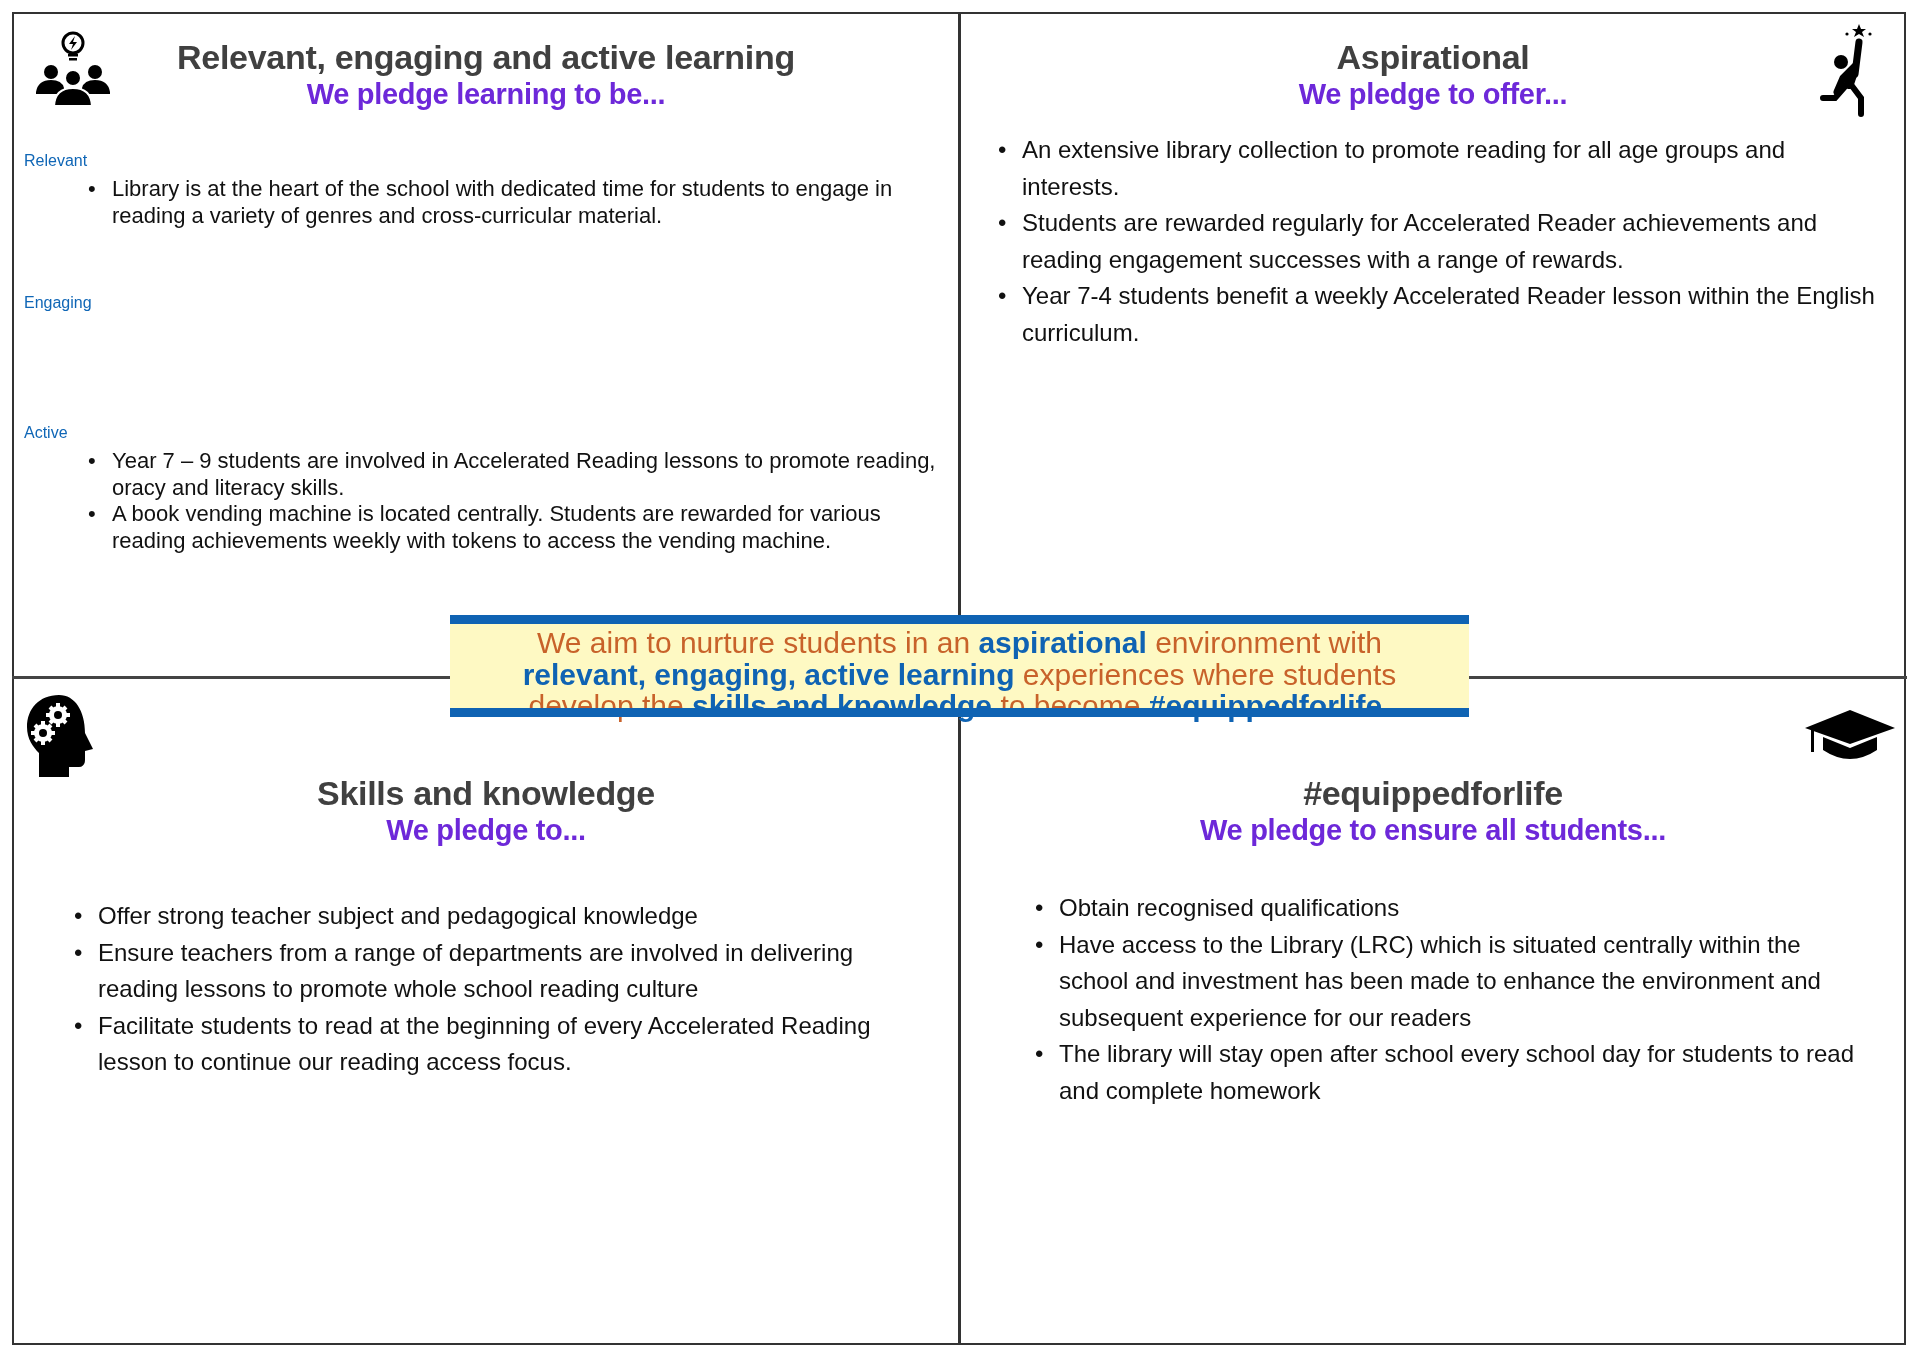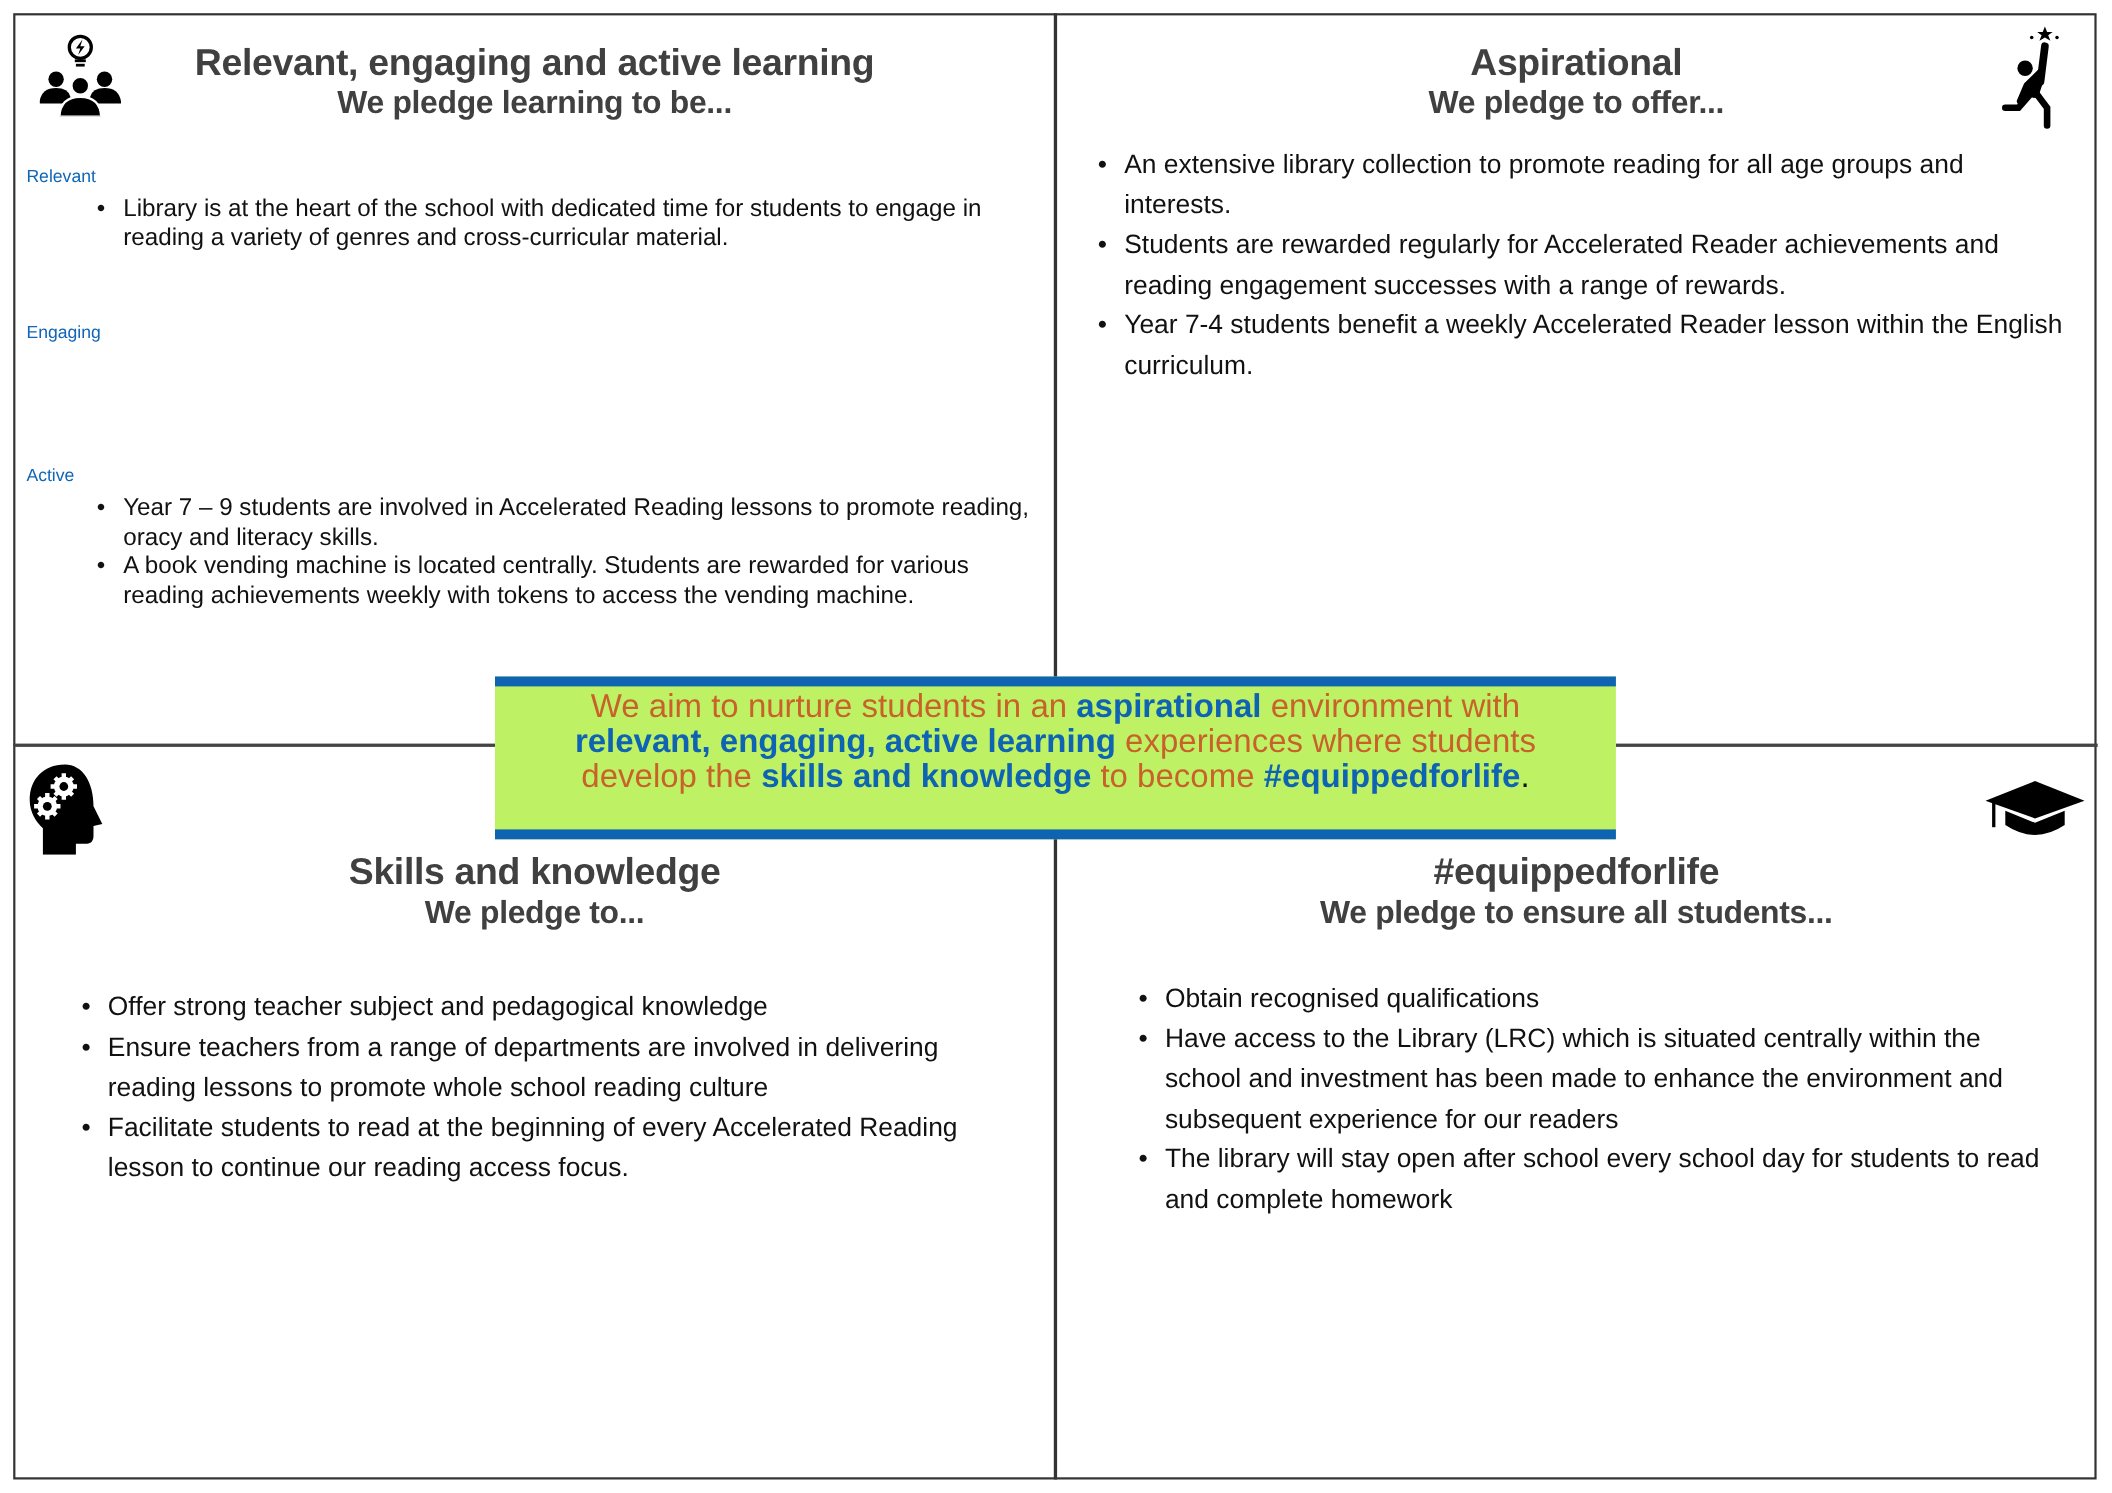--- a/index.html
+++ b/index.html
@@ -14,32 +14,32 @@
 
     .quad { position: absolute; box-sizing: border-box; }
     .q1 { left: 14px; top: 14px; width: 944px; height: 662px; }
     .q2 { left: 961px; top: 14px; width: 944px; height: 662px; }
     .q3 { left: 14px; top: 680px; width: 944px; height: 664px; }
     .q4 { left: 961px; top: 680px; width: 944px; height: 664px; }
 
     .title { position: absolute; left: 0; right: 0; text-align: center; font-weight: bold;
              color: #404040; font-size: 34px; letter-spacing: -0.3px; }
     .subtitle { position: absolute; left: 0; right: 0; text-align: center; font-weight: bold;
-                color: #404040; font-size: 29px; letter-spacing: -0.3px; }
+                color: #6d28d9; font-size: 29px; letter-spacing: -0.3px; }
 
     .section-head { position: absolute; left: 10px; font-weight: normal; color: #0f66b6; font-size: 16px; }
     ul.bul { position: absolute; margin: 0; padding: 0; list-style: none; }
     ul.bul li { position: relative; padding-left: 26px; }
     ul.bul li::before { content: "\2022"; position: absolute; left: 2px; top: 0; color: #111; }
     .small li { font-size: 22px; line-height: 26.5px; }
     .big li { font-size: 24px; line-height: 36.5px; }
 
     .icon { position: absolute; }
 
-    .band { position: absolute; left: 450px; width: 1019px; top: 615px; height: 148px; background: #bef264; }
+    .band { position: absolute; left: 450px; width: 1019px; top: 615px; height: 102px; background: #fef9c3; }
     .band .bar { position: absolute; left: 0; right: 0; height: 9px; background: #0f63b3; }
     .band .bar.top { top: 0; }
     .band .bar.bot { bottom: 0; }
     .band .mission { position: absolute; left: 0; right: 0; top: 12px; text-align: center;
                      font-size: 30px; line-height: 31.5px; color: #c8622a; }
     .mission b { color: #0f63b3; }
     .mission .dot { color: #111; }
   </style>
 </head>
 <body>

